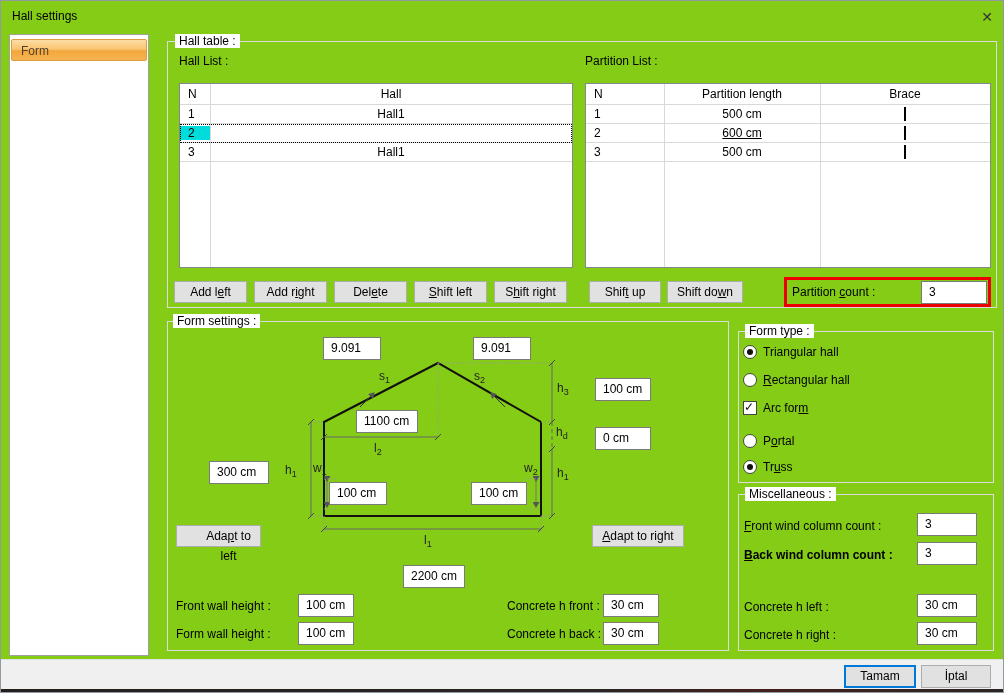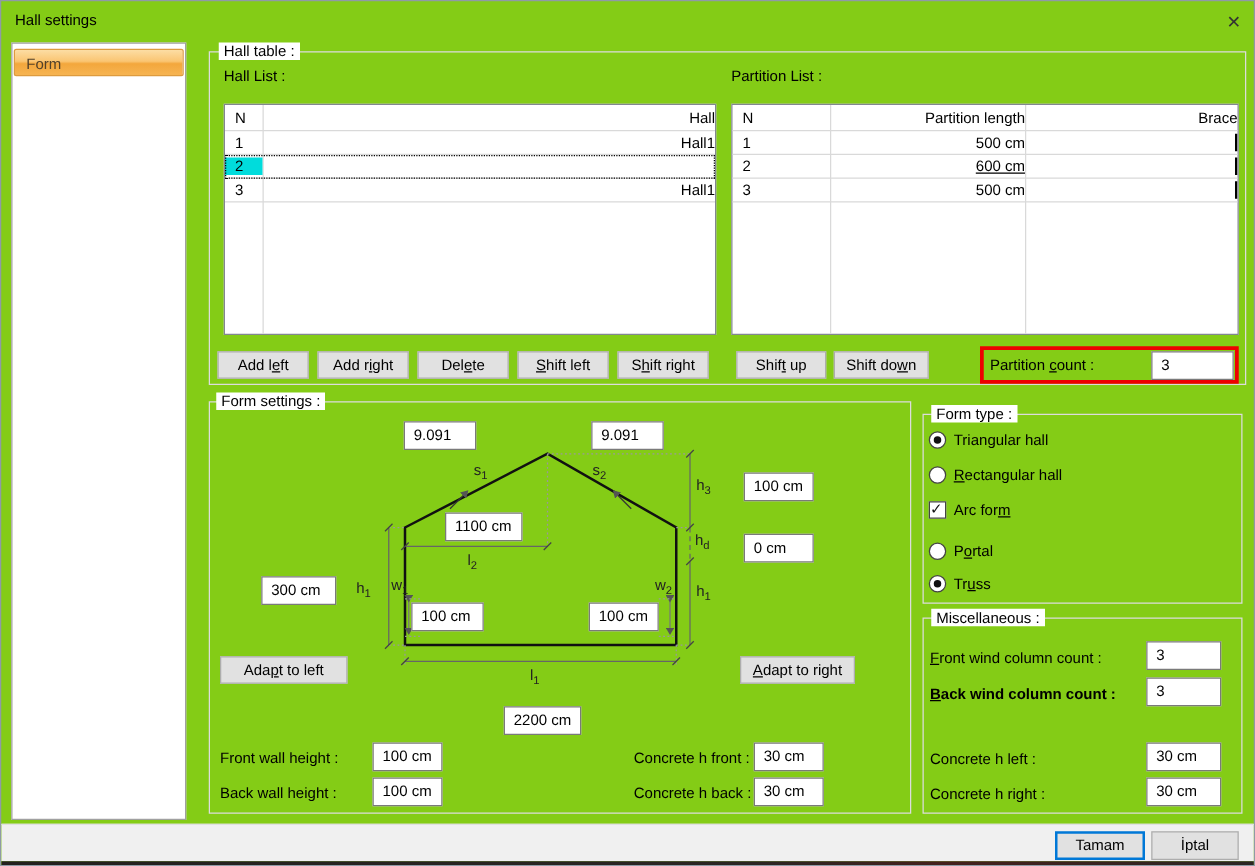--- a/index.html
+++ b/index.html
@@ -17,21 +17,21 @@
   
   .group{border:1px solid #dcdcdc;box-sizing:border-box;}
   .group-label{background:#fff;padding:0 4px;white-space:nowrap;}
   
   .tbl{background:#fff;border:1px solid #828790;box-sizing:border-box;}
   .vline{position:absolute;top:0;bottom:0;width:1px;background:#d9d9d9;}
   .trow{position:absolute;left:0;right:0;border-bottom:1px solid #d9d9d9;display:flex;align-items:center;box-sizing:border-box;}
   .thead{height:21px;}
   .tr{height:19px;}
   .cell{box-sizing:border-box;padding:0 8px;white-space:nowrap;overflow:hidden;}
-  .c-center{text-align:right;padding:0;}
+  .c-center{text-align:center;padding:0;}
   .rowsel{outline:1px dotted #000;outline-offset:-1px;}
   .sel-n{background:#00dcdc;}
   .sel-hall{background:#ffff00;}
   .brace-box{width:11px;height:11px;border:1px solid #000;margin:0 auto;box-sizing:content-box;}
   .brace-box.checked{background:
      linear-gradient(to top right, transparent 44%, #000 44%, #000 56%, transparent 56%),
      linear-gradient(to bottom right, transparent 44%, #000 44%, #000 56%, transparent 56%);}
   
   .btn{background:#e1e1e1;border:1px solid #adadad;box-sizing:border-box;text-align:center;line-height:20px;height:22px;cursor:default;}
   .input{background:#fff;border:1px solid #7a7a7a;box-sizing:border-box;padding-left:7px;line-height:21px;height:23px;white-space:nowrap;}
@@ -191,26 +191,26 @@
   <div class="abs input" style="left:322px;top:336px;width:58px;">9.091</div>
   <div class="abs input" style="left:472px;top:336px;width:58px;">9.091</div>
   <div class="abs input" style="left:355px;top:409px;width:62px;">1100 cm</div>
   <div class="abs input" style="left:594px;top:377px;width:56px;">100 cm</div>
   <div class="abs input" style="left:594px;top:426px;width:56px;">0 cm</div>
   <div class="abs input" style="left:208px;top:460px;width:60px;">300 cm</div>
   <div class="abs input" style="left:328px;top:481px;width:58px;">100 cm</div>
   <div class="abs input" style="left:470px;top:481px;width:56px;">100 cm</div>
   <div class="abs input" style="left:402px;top:564px;width:62px;">2200 cm</div>
 
-  <div class="abs btn" style="left:175px;top:524px;width:102px;">Ada<u>p</u>t to left</div>
+  <div class="abs btn" style="left:175px;top:524px;width:85px;padding-left:20px;">Ada<u>p</u>t to left</div>
   <div class="abs btn" style="left:591px;top:524px;width:92px;"><u>A</u>dapt to right</div>
 
   <div class="abs" style="left:175px;top:598px;">Front wall height :</div>
   <div class="abs input" style="left:297px;top:593px;width:56px;">100 cm</div>
-  <div class="abs" style="left:175px;top:626px;">Back wall height :</div>
+  <div class="abs" style="left:175px;top:626px;">Form wall height :</div>
   <div class="abs input" style="left:297px;top:621px;width:56px;">100 cm</div>
   <div class="abs" style="left:506px;top:598px;">Concrete h front :</div>
   <div class="abs input" style="left:602px;top:593px;width:56px;">30 cm</div>
   <div class="abs" style="left:506px;top:626px;">Concrete h back :</div>
   <div class="abs input" style="left:602px;top:621px;width:56px;">30 cm</div>
 
   <div class="abs group" style="left:737px;top:330px;width:256px;height:152px;"></div>
   <div class="abs group-label" style="left:744px;top:323px;">Form type :</div>
 
   <div class="abs optrow" style="left:742px;top:344px;">

